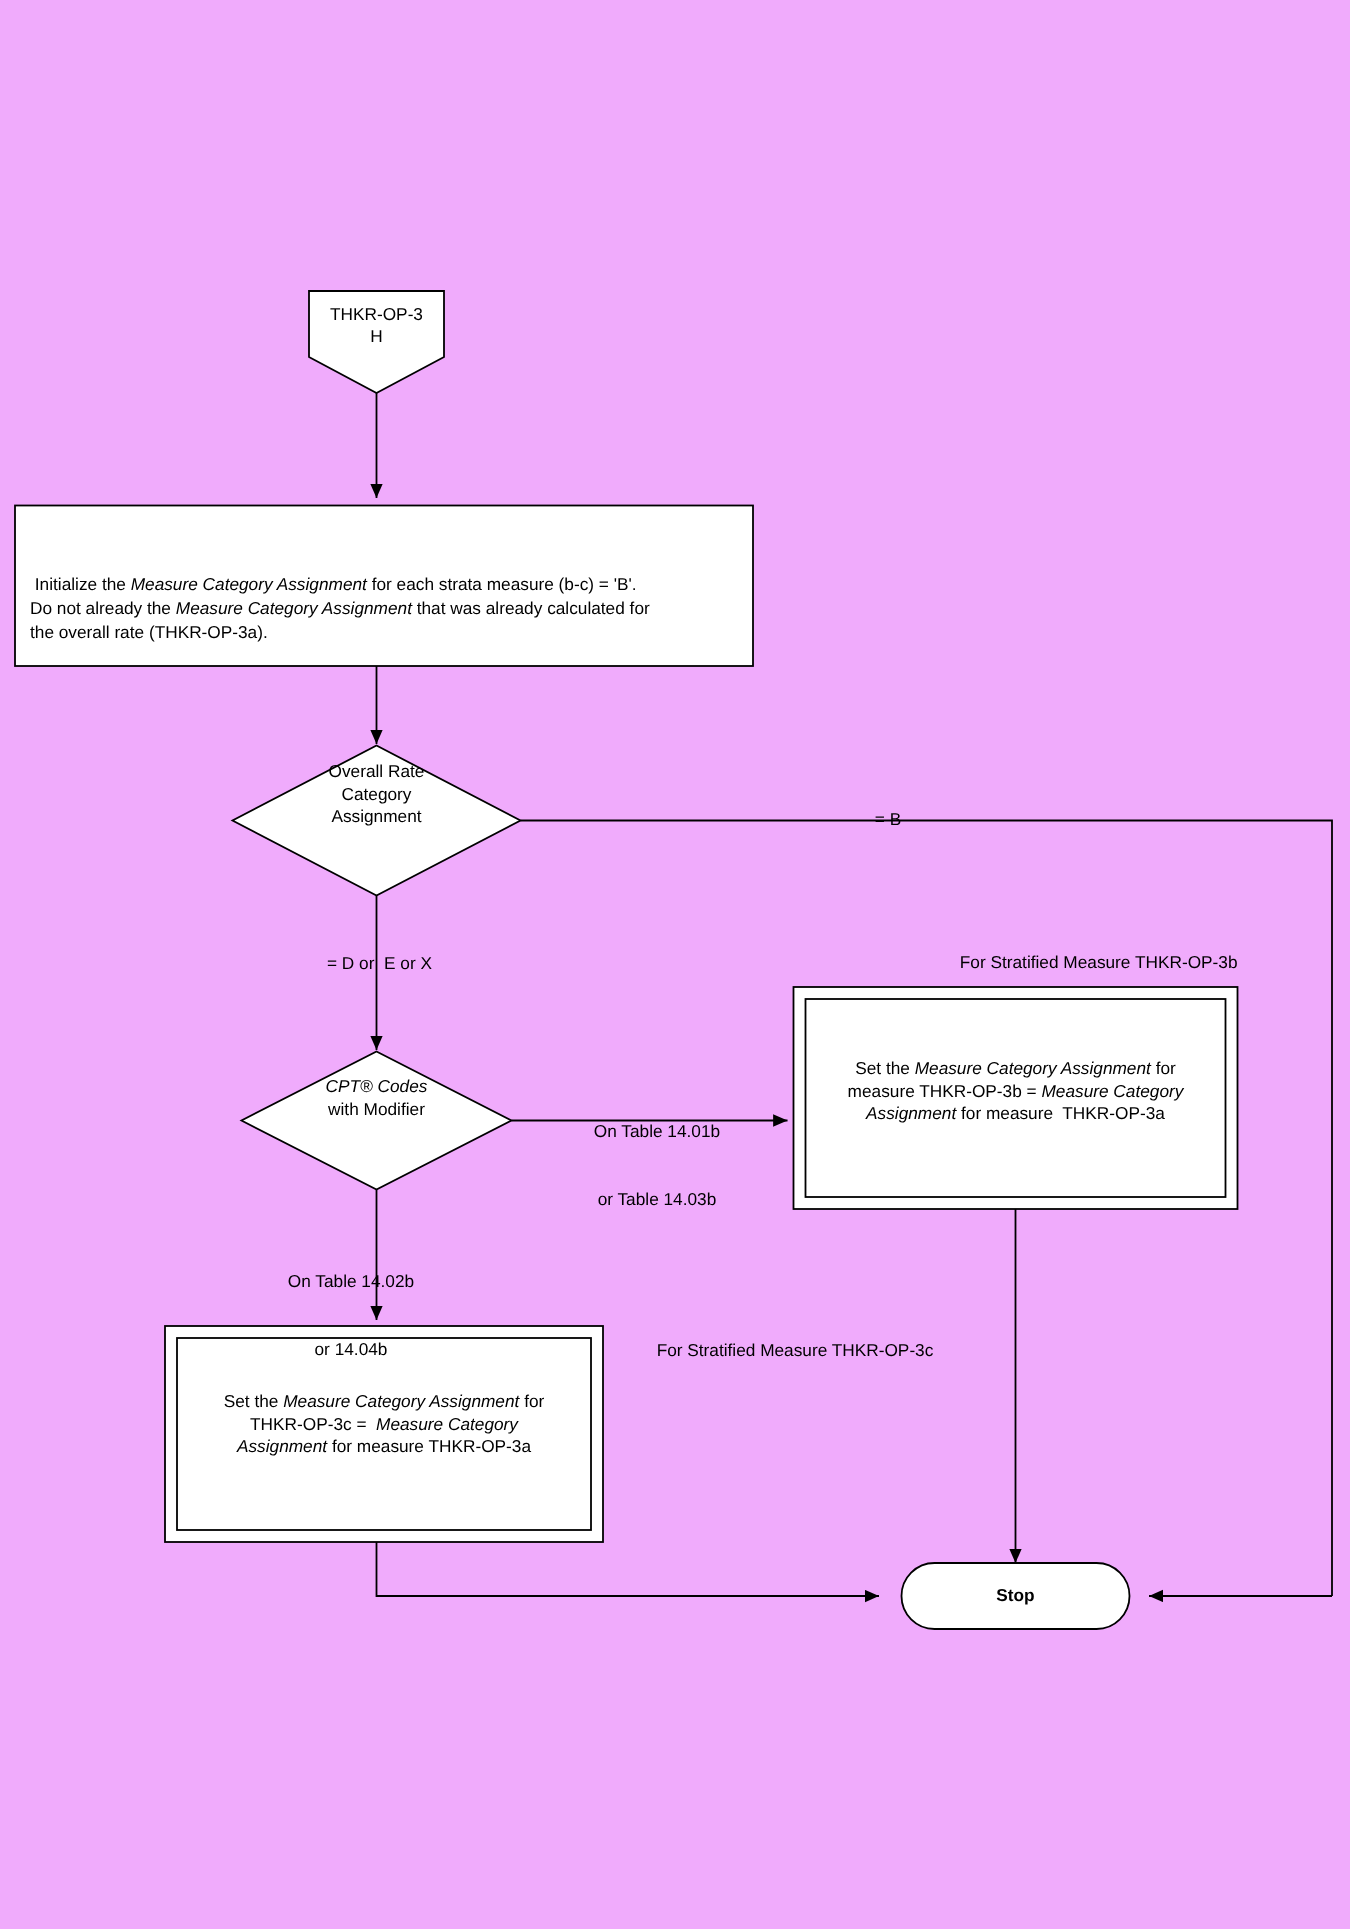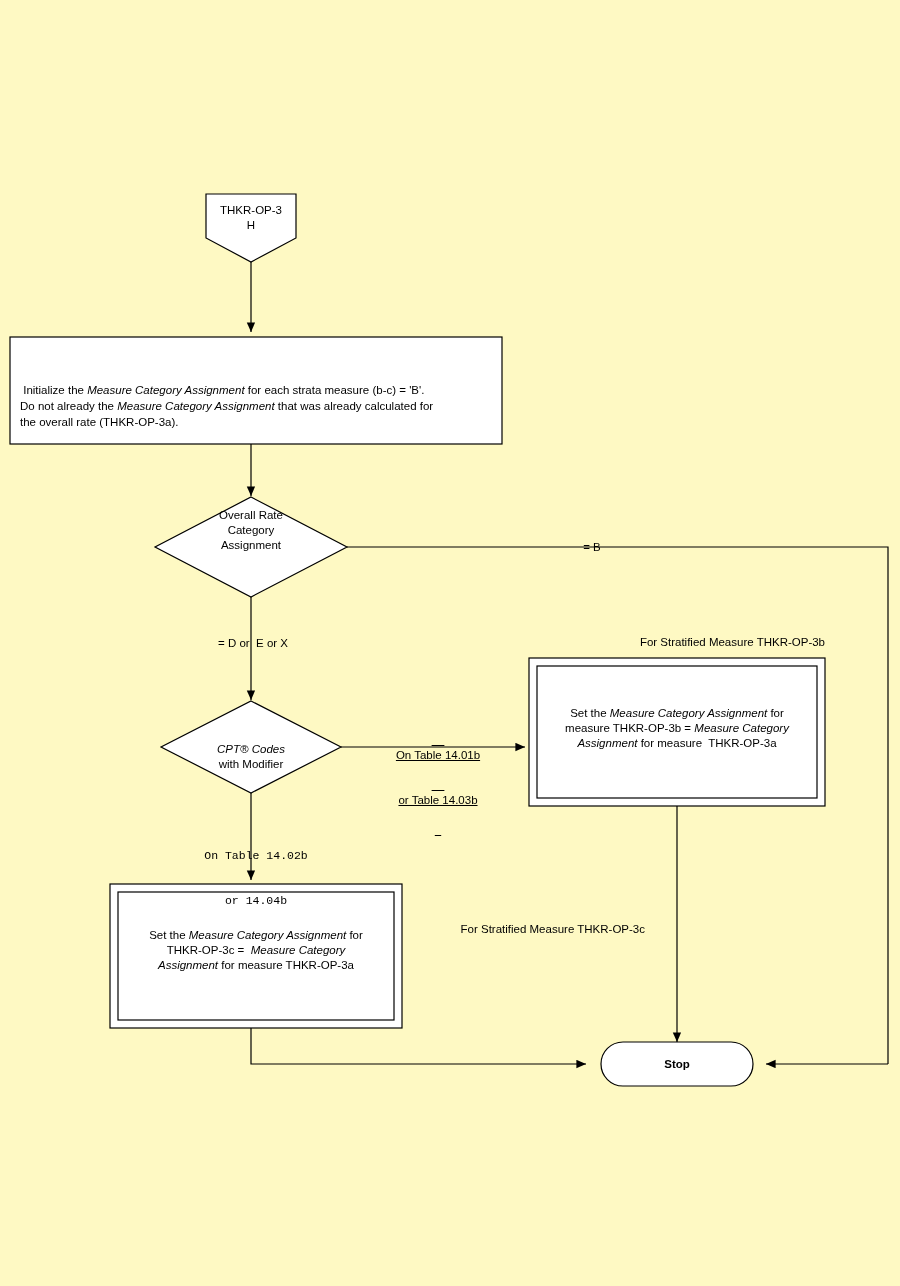--- a/index.html
+++ b/index.html
@@ -8,21 +8,21 @@
     background: #ffffff;
   }
   body {
     font-family: "Liberation Sans", sans-serif;
     color: #000000;
   }
   #canvas {
     position: relative;
     width: 900px;
     height: 1286px;
-    background: #fef9c3;
+    background: #f0abfc;
     overflow: hidden;
   }
   svg.layer {
     position: absolute;
     left: 0;
     top: 0;
     width: 900px;
     height: 1286px;
     pointer-events: none;
   }
@@ -118,44 +118,44 @@
   <div class="node-text" style="left:181px; top:508px; width:140px;">
     <div>Overall Rate</div>
     <div>Category</div>
     <div>Assignment</div>
   </div>
 
   <div class="edge-label" style="left:562px; top:540px; width:60px;">= B</div>
 
   <div class="edge-label" style="left:188px; top:636px; width:130px;">= D or  E or X</div>
 
-  <div class="node-text" style="left:186px; top:718px; width:130px;margin-top:24px;">
+  <div class="node-text" style="left:186px; top:718px; width:130px;">
     <div class="it">CPT® Codes</div>
     <div>with Modifier</div>
   </div>
 
-  <div class="edge-label" style="left:378px; top:718px; width:120px;text-decoration:underline;">
+  <div class="edge-label" style="left:378px; top:718px; width:120px;">
     <div>On Table 14.01b</div>
     <div>or Table 14.03b</div>
   </div>
 
-  <div class="edge-label" style="left:196px; top:818px; width:120px;font-family:Liberation Mono, monospace;">
+  <div class="edge-label" style="left:174px; top:818px; width:120px;">
     <div>On Table 14.02b</div>
     <div>or 14.04b</div>
   </div>
 
   <div class="edge-label" style="left:529px; top:635px; width:296px;text-align:right;">For Stratified Measure THKR-OP-3b</div>
 
   <div class="node-text" style="left:547px; top:706px; width:260px;">
     <div><span>Set the </span><span class="it">Measure Category Assignment</span><span> for</span></div>
     <div><span>measure THKR-OP-3b = </span><span class="it">Measure Category</span></div>
     <div><span class="it">Assignment</span><span> for measure&nbsp; THKR-OP-3a</span></div>
   </div>
 
-  <div class="edge-label" style="left:415px; top:922px; width:230px; text-align:right;">For Stratified Measure THKR-OP-3c</div>
+  <div class="edge-label" style="left:415px; top:894px; width:230px; text-align:center;">For Stratified Measure THKR-OP-3c</div>
 
   <div class="node-text" style="left:128px; top:928px; width:256px;">
     <div><span>Set the </span><span class="it">Measure Category Assignment</span><span> for</span></div>
     <div><span>THKR-OP-3c = &nbsp;</span><span class="it">Measure Category</span></div>
     <div><span class="it">Assignment</span><span> for measure THKR-OP-3a</span></div>
   </div>
 
   <div class="node-text" style="left:601px; top:1057px; width:152px;font-weight:bold;">Stop</div>
 
 </div>

